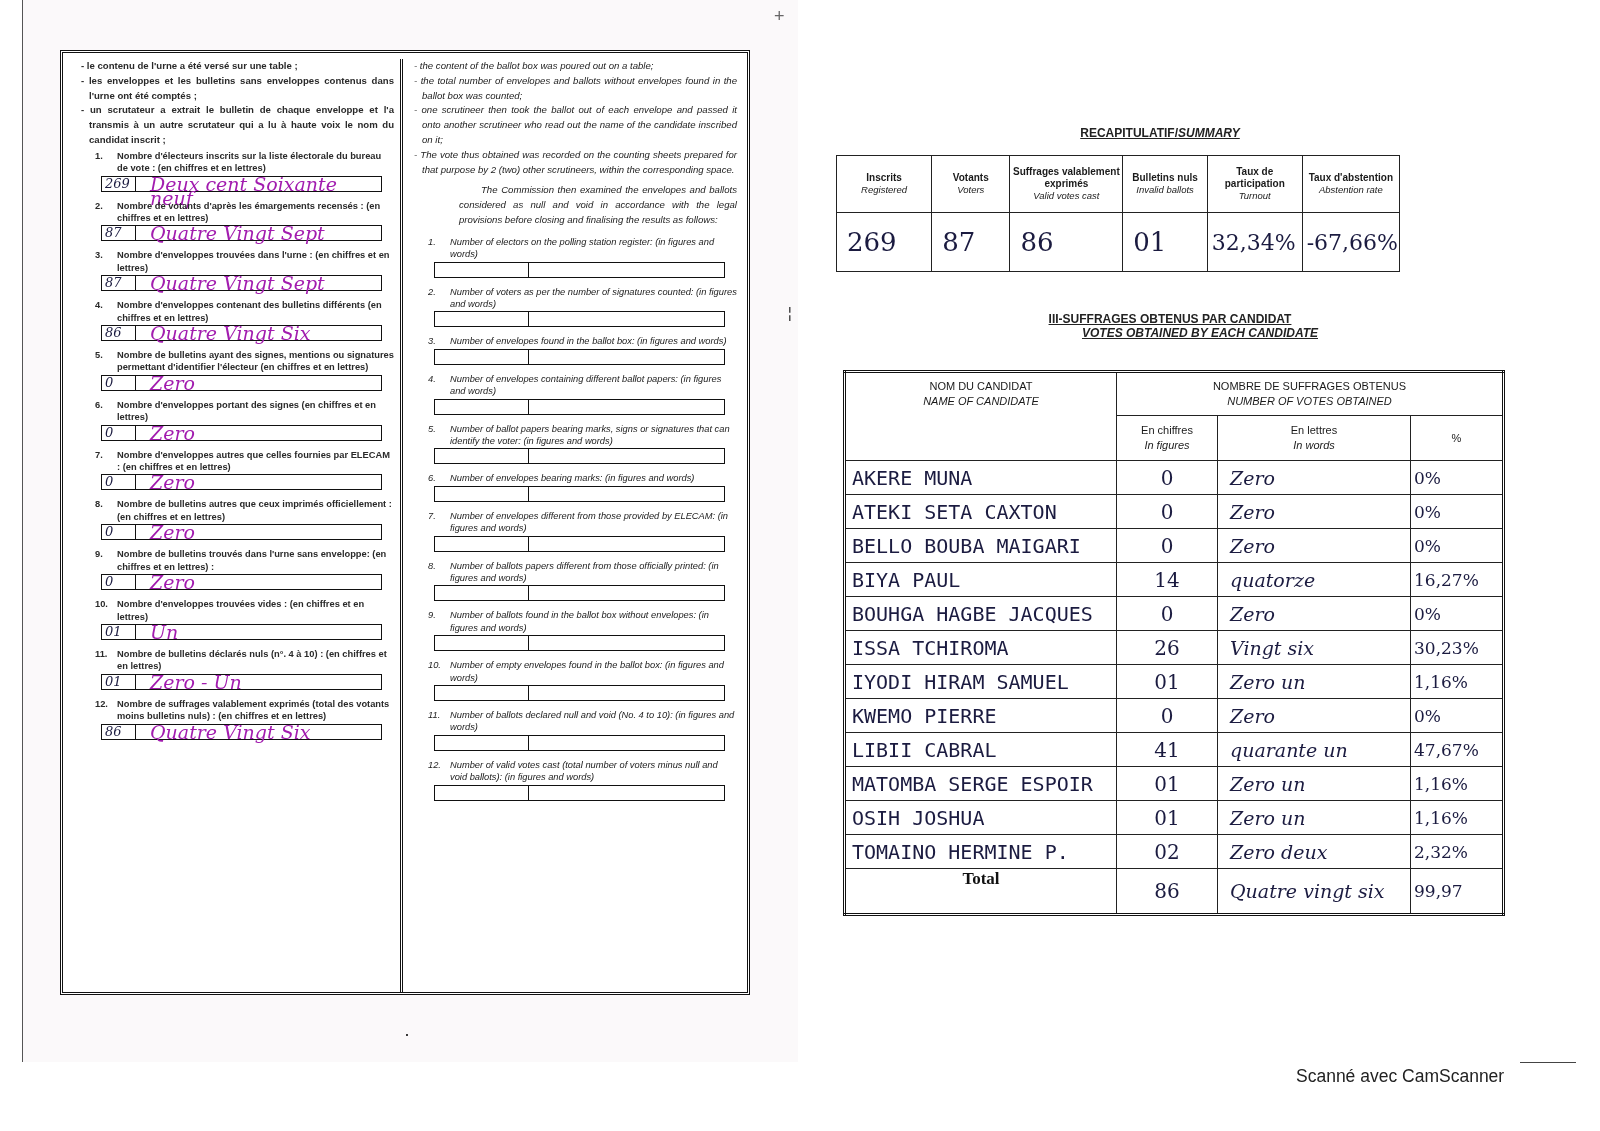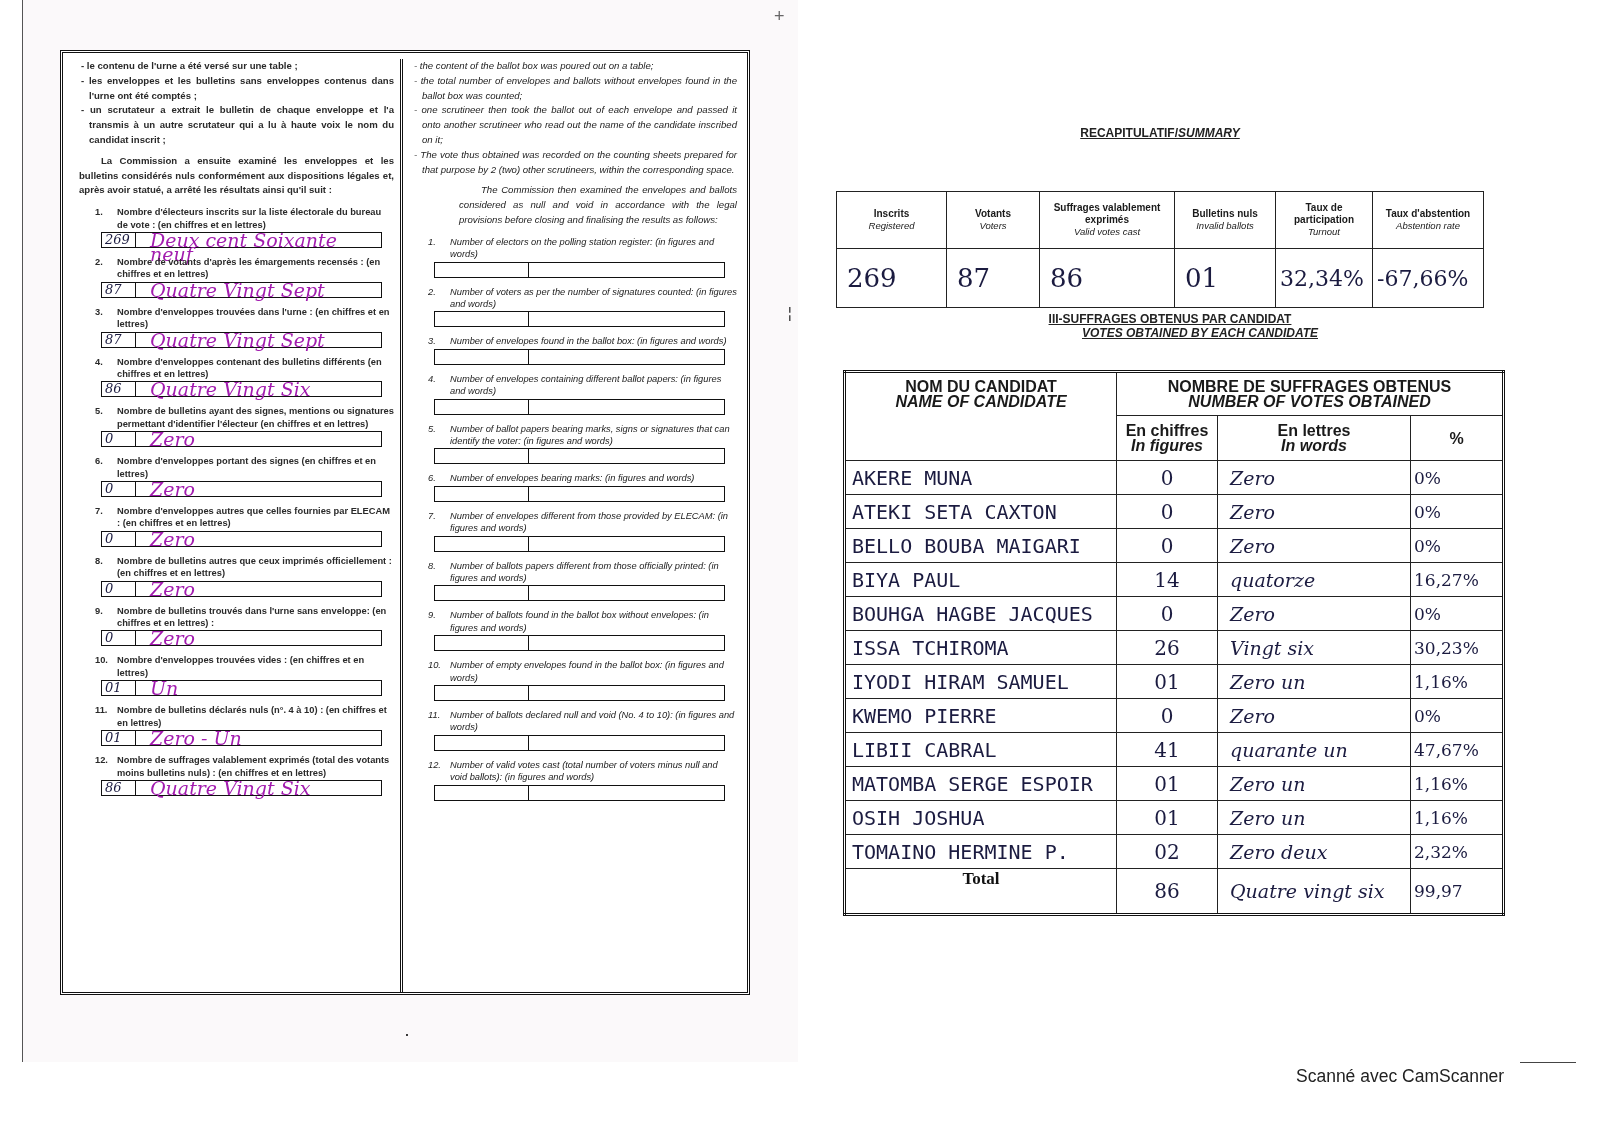--- a/index.html
+++ b/index.html
@@ -39,30 +39,30 @@
   .answer .words { flex:1; font-family:"DejaVu Serif", serif; font-style:italic; font-size:19px; line-height:14px; padding-left:14px; color:#a21caf; }
   .answer.empty .fig { width:90px; }
 
   .mark { position:absolute; font-size:18px; color:#111; }
 
   
   .title { position:absolute; font-weight:bold; font-size:12px; text-decoration:underline; color:#222; text-align:center; }
   .title em { font-style:italic; }
 
   table { border-collapse:collapse; position:absolute; }
-  .sum { left:836px; top:155px; width:648px;margin-top:36px; }
+  .sum { left:836px; top:155px; width:564px; }
   .sum th, .sum td { border:1.5px solid #222; text-align:center; }
   .sum th { font-size:10px; line-height:12px; padding:4px 2px; height:48px; font-weight:bold; }
   .sum th i { font-weight:normal; display:block; font-size:9.5px; }
   .sum td { height:56px; font-family:"DejaVu Serif", serif; font-size:26px; color:#1b1b40; text-align:left; padding-left:10px; }
   .sum td.small { font-size:22px; padding-left:4px; }
 
   .cand { left:843px; top:370px; width:662px; border:3px double #111; }
   .cand th, .cand td { border:1.5px solid #222; }
-  .cand th { font-size:16px; font-weight:bold; line-height:15px; text-align:center; }
+  .cand th { font-size:11px; font-weight:normal; line-height:15px; text-align:center; }
   .cand th i { display:block; }
   .cand td { height:33px; font-family:"DejaVu Sans Mono", monospace; font-size:20px; color:#1b1b40; padding:0 6px; white-space:nowrap; overflow:hidden; }
   .cand td.num { text-align:center; font-family:"DejaVu Serif", serif; font-size:20px; }
   .cand td.wrd { font-family:"DejaVu Serif", serif; font-style:italic; font-size:19px; padding-left:12px; }
   .cand td.pct { font-family:"DejaVu Serif", serif; font-size:17px; padding:0 3px; }
   .cand td.total-label { text-align:center; font-family:"Liberation Serif", serif; font-weight:bold; font-size:17px; color:#111; vertical-align:top; }
   .footer { position:absolute; left:1296px; top:1066px; font-size:17.5px; color:#222; }
   .footer-line { position:absolute; left:1520px; top:1062px; width:56px; height:1px; background:#444; }
 </style>
 </head>
@@ -72,21 +72,20 @@
 <div class="crosshair">+</div>
 
 <div class="form-frame">
 
   <div class="col fr">
     <ul class="bullets">
       <li>- le contenu de l'urne a été versé sur une table ;</li>
       <li>- les enveloppes et les bulletins sans enveloppes contenus dans l'urne ont été comptés ;</li>
       <li>- un scrutateur a extrait le bulletin de chaque enveloppe et l'a transmis à un autre scrutateur qui a lu à haute voix le nom du candidat inscrit ;</li>
     </ul>
-    <p class="para">La Commission a ensuite examiné les enveloppes et les bulletins considérés nuls conformément aux dispositions légales et, après avoir statué, a arrêté les résultats ainsi qu'il suit :</p>
     <div id="fr-questions">
         <div class="q">
           <div class="q-label">
             <span class="q-num">1.</span>
             <span class="q-text">Nombre d'électeurs inscrits sur la liste électorale du bureau de vote : (en chiffres et en lettres)</span>
           </div>
           <div class="answer">
             <span class="fig">269</span>
             <span class="words">Deux cent Soixante neuf</span>
           </div>

